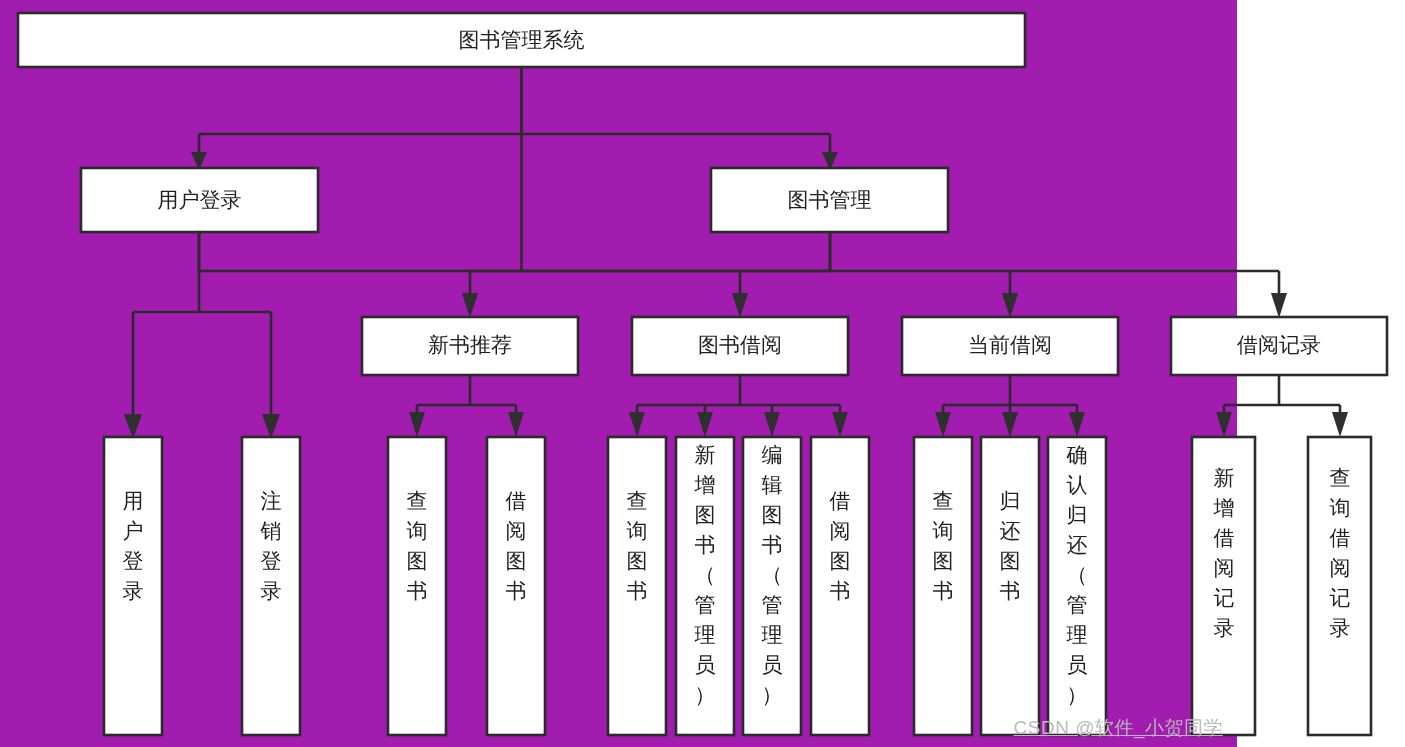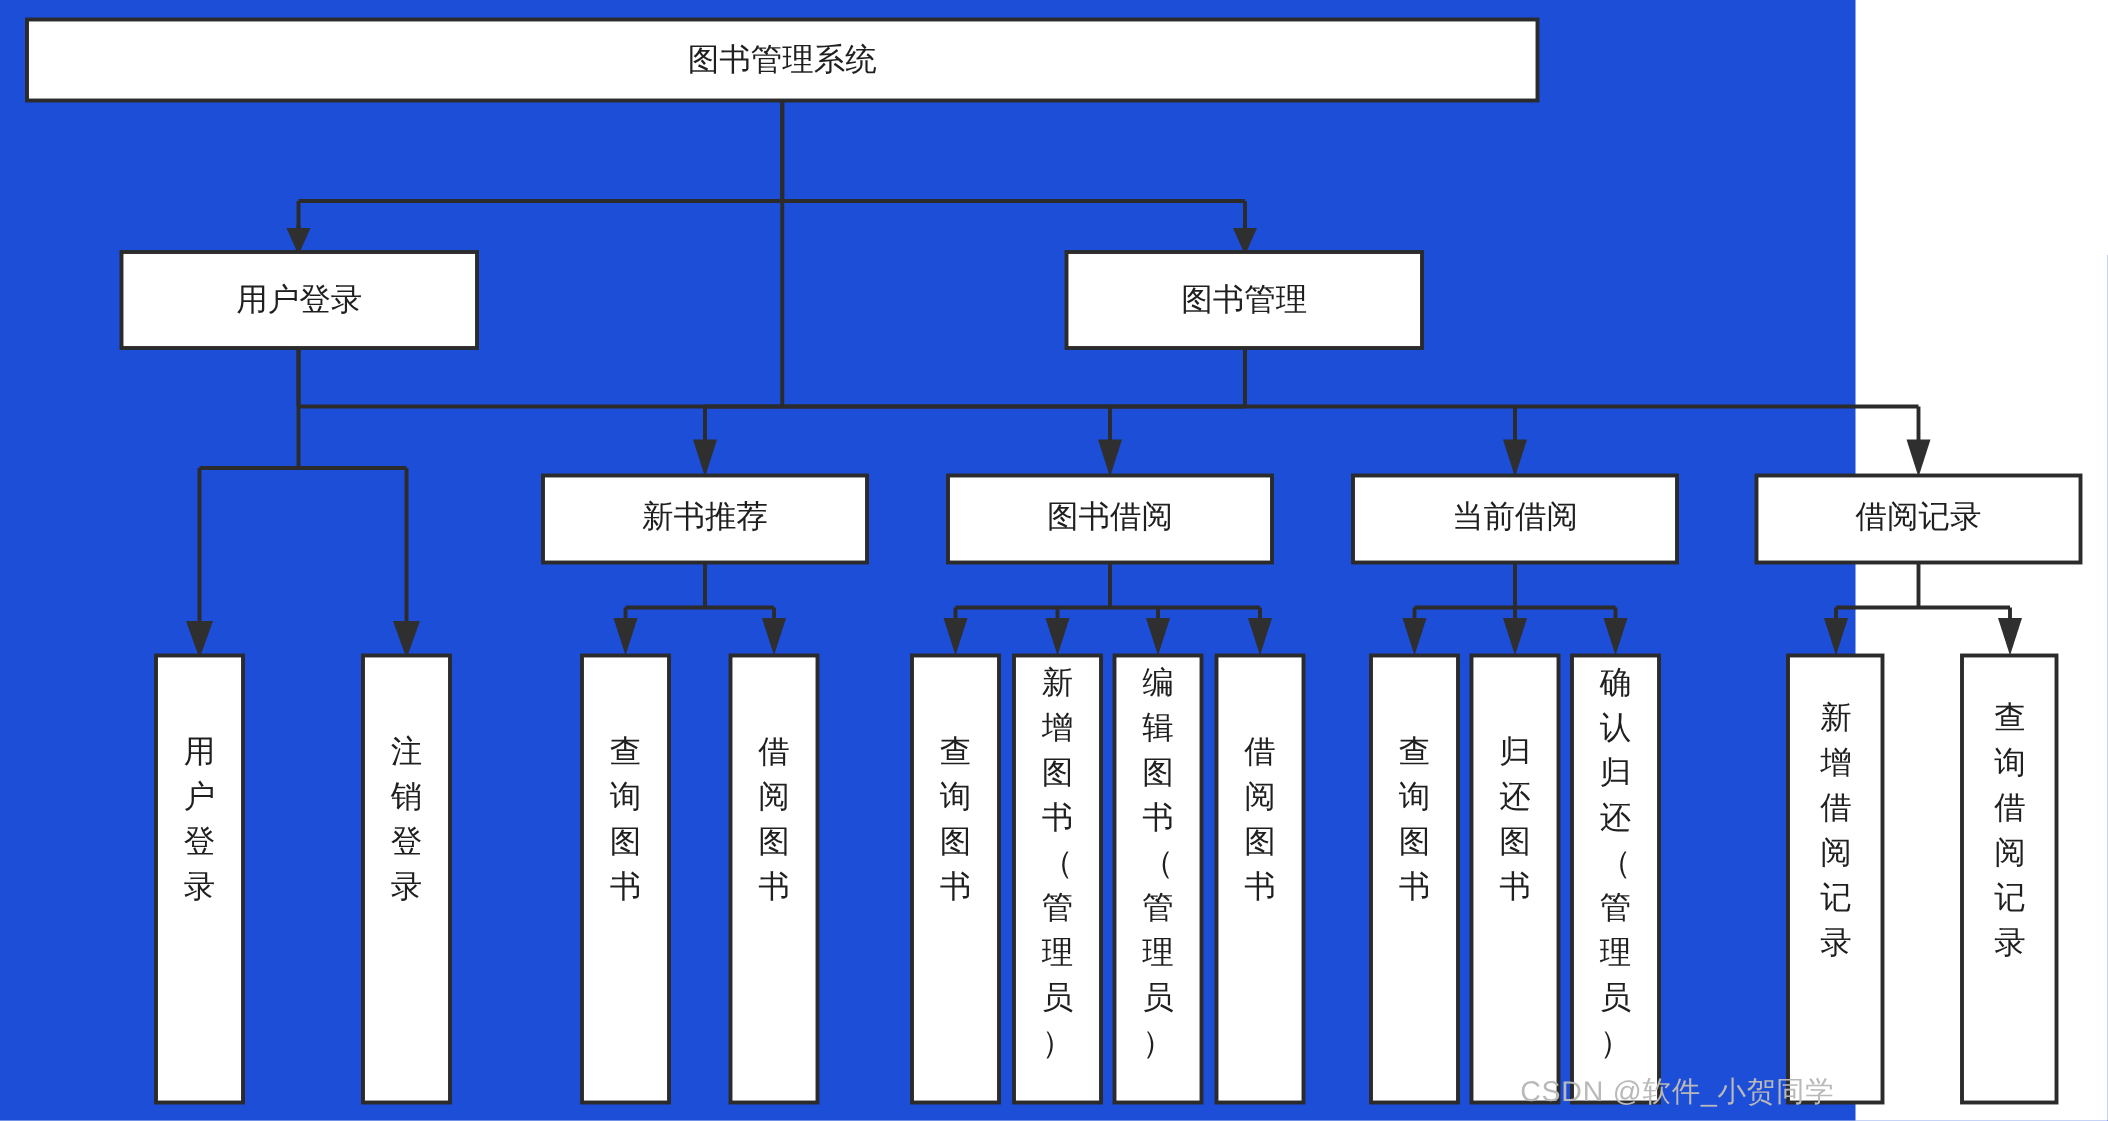--- a/index.html
+++ b/index.html
@@ -10,21 +10,21 @@
   body {
     width: 1405px;
     height: 747px;
     overflow: hidden;
     font-family: "Liberation Sans", "DejaVu Sans", sans-serif;
   }
   #diagram-root {
     position: relative;
     width: 1237px;
     height: 747px;
-    background: #1d4ed8;
+    background: #a21caf;
   }
   svg.flow {
     position: absolute;
     left: 0;
     top: 0;
     width: 1405px;
     height: 747px;
     display: block;
   }
   .node-rect {
@@ -58,20 +58,21 @@
   .watermark {
     position: absolute;
     right: 14px;
     bottom: 6px;
     font-family: "Liberation Sans", "DejaVu Sans", sans-serif;
     font-size: 19px;
     color: #b9b9b9;
     letter-spacing: 0.5px;
     white-space: nowrap;
     user-select: none;
+    text-decoration: underline;
   }
 </style>
 </head>
 <body>
 
 <div id="diagram-root">
 
   <svg class="flow" viewBox="0 0 1405 747">
 
     <g>

